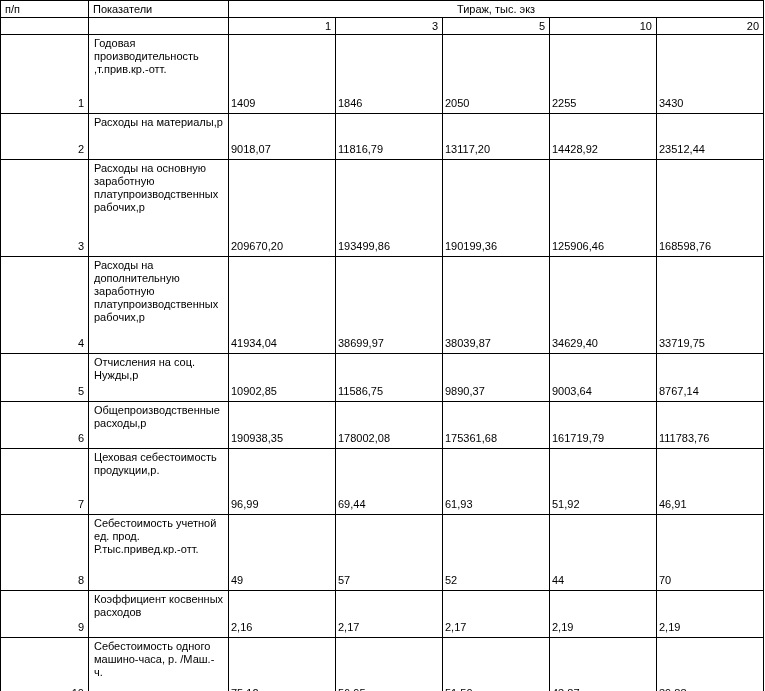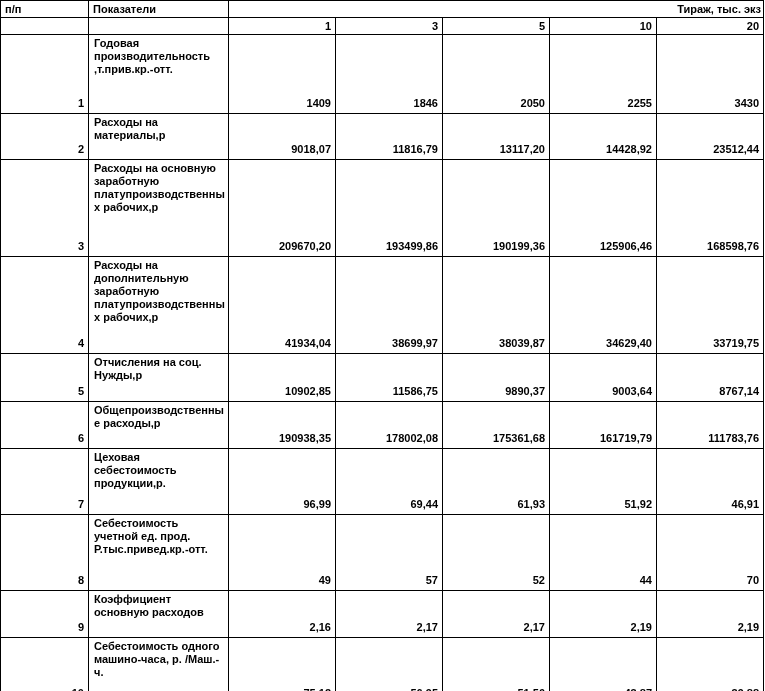--- a/index.html
+++ b/index.html
@@ -10,21 +10,20 @@
   body {
     font-family: "Liberation Sans", sans-serif;
     font-size: 11px;
     color: #000000;
   }
   #sheet {
     width: 765px;
     height: 691px;
     position: relative;
     overflow: hidden;
-    font-weight: bold;
   }
   table.grid {
     border-collapse: collapse;
     table-layout: fixed;
     width: 764px;
     margin: 0;
   }
   table.grid td {
     border: 1px solid #000000;
     vertical-align: top;
@@ -34,31 +33,30 @@
   col.c-num    { width: 88px; }
   col.c-name   { width: 140px; }
   col.c-val    { width: 107px; }
   .label-text {
     padding: 2px 3px 0 5px;
     line-height: 13px;
     white-space: normal;
     word-break: break-word;
   }
   .num-bottom {
-    text-align: right;
     padding: 0 4px 2px 2px;
     line-height: 13px;
   }
   .idx {
     text-align: right;
     padding: 0 4px 2px 2px;
     line-height: 13px;
   }
   .head-center {
-    text-align: right;
+    text-align: center;
     line-height: 14px;
     padding: 1px 2px;
   }
   .head-left {
     text-align: left;
     line-height: 14px;
     padding: 1px 4px;
   }
   .head-right {
     text-align: right;
@@ -481,21 +479,21 @@
         </tr>
         <tr style="height: 47px;">
           <td class="datacell">
             <div class="stack" style="height:45px">
               <div class="spacer"></div>
               <div class="idx">9</div>
             </div>
           </td>
           <td class="datacell">
             <div class="stack" style="height:45px">
-              <div class="label-text">Коэффициент основную расходов</div>
+              <div class="label-text">Коэффициент косвенных расходов</div>
               <div class="spacer"></div>
             </div>
           </td>
           <td class="datacell">
             <div class="stack" style="height:45px">
               <div class="spacer"></div>
               <div class="num-bottom">2,16</div>
             </div>
           </td>
           <td class="datacell">

